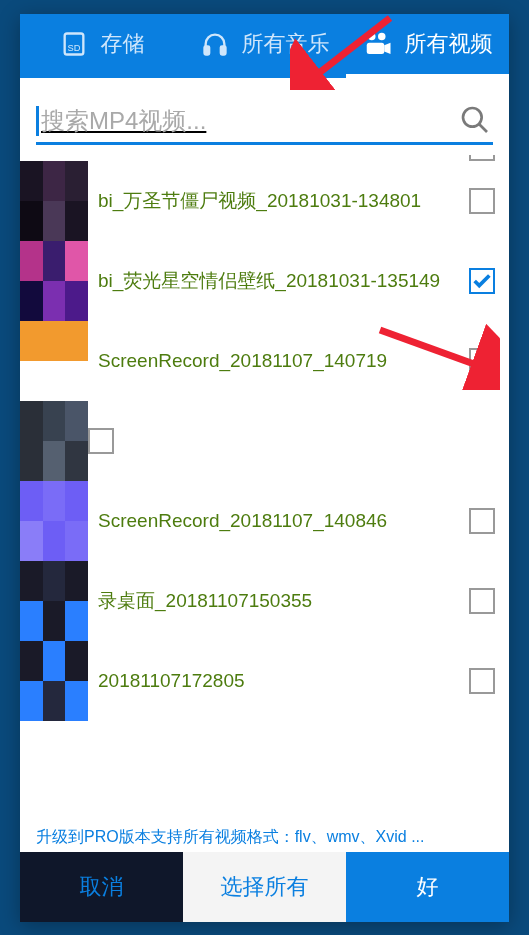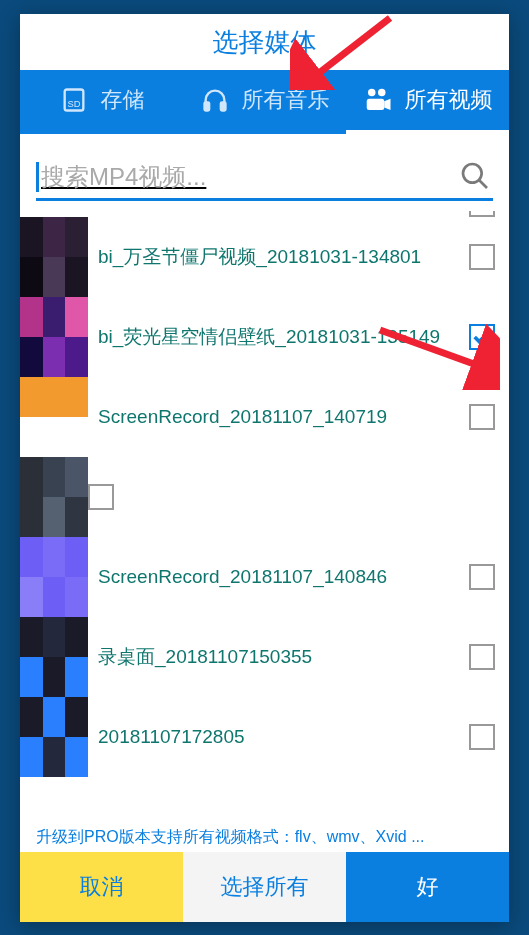--- a/index.html
+++ b/index.html
@@ -47,54 +47,53 @@
 .list {
   flex:1; overflow:hidden; position:relative;
 }
 .row {
   display:flex; align-items:center; height:80px;
 }
 .thumb {
   width:68px; height:80px; background:#ddd; flex-shrink:0;
   display:flex; flex-wrap:wrap; overflow:hidden;
 }
-.rowtext { flex:1; padding:0 10px; font-size:19px; color:#0f766e; line-height:1.3; word-break:break-all; }
+.rowtext { flex:1; padding:0 10px; font-size:19px; color:#4d7c0f; line-height:1.3; word-break:break-all; }
 .chk {
   width:26px; height:26px; border:2px solid #999; margin-right:14px;
   display:flex; align-items:center; justify-content:center; cursor:pointer;
 }
 .chk.checked { border-color:#0a7fe0; }
 .chk.checked svg { display:block; }
 .chk svg { display:none; }
 .promo {
   font-size:16px; color:#0a7fe0; padding:4px 16px;
   white-space:nowrap; overflow:hidden; text-overflow:ellipsis;
 }
 .footer {
   height:70px; display:flex;
 }
 .fbtn {
   flex:1; display:flex; align-items:center; justify-content:center;
   font-size:22px; cursor:pointer;
 }
-.fbtn.cancel { background:#fde047; color:#0a7fe0; }
+.fbtn.cancel { background:#0f172a; color:#0a7fe0; }
 .fbtn.selectall { background:#f4f4f4; color:#0a7fe0; }
 .fbtn.ok { background:#0a7fe0; color:#fff; }
 
 
 .thumb .p { flex:1 1 33%; }
 
 .arrow { position:absolute; pointer-events:none; }
 </style>
 </head>
 <body>
 
 <div class="dialog">
 
-  <div class="titlebar">选择媒体</div>
 
   <div class="tabbar">
     <div class="tab">
       <span class="icon">
         <svg viewBox="0 0 24 24" width="28" height="28" fill="none" stroke="currentColor" stroke-width="2">
           <rect x="4" y="3" width="16" height="18" rx="2"></rect>
           <text x="12" y="18" font-size="8" text-anchor="middle" fill="currentColor" stroke="none">SD</text>
         </svg>
       </span>
       <span>存储</span>

